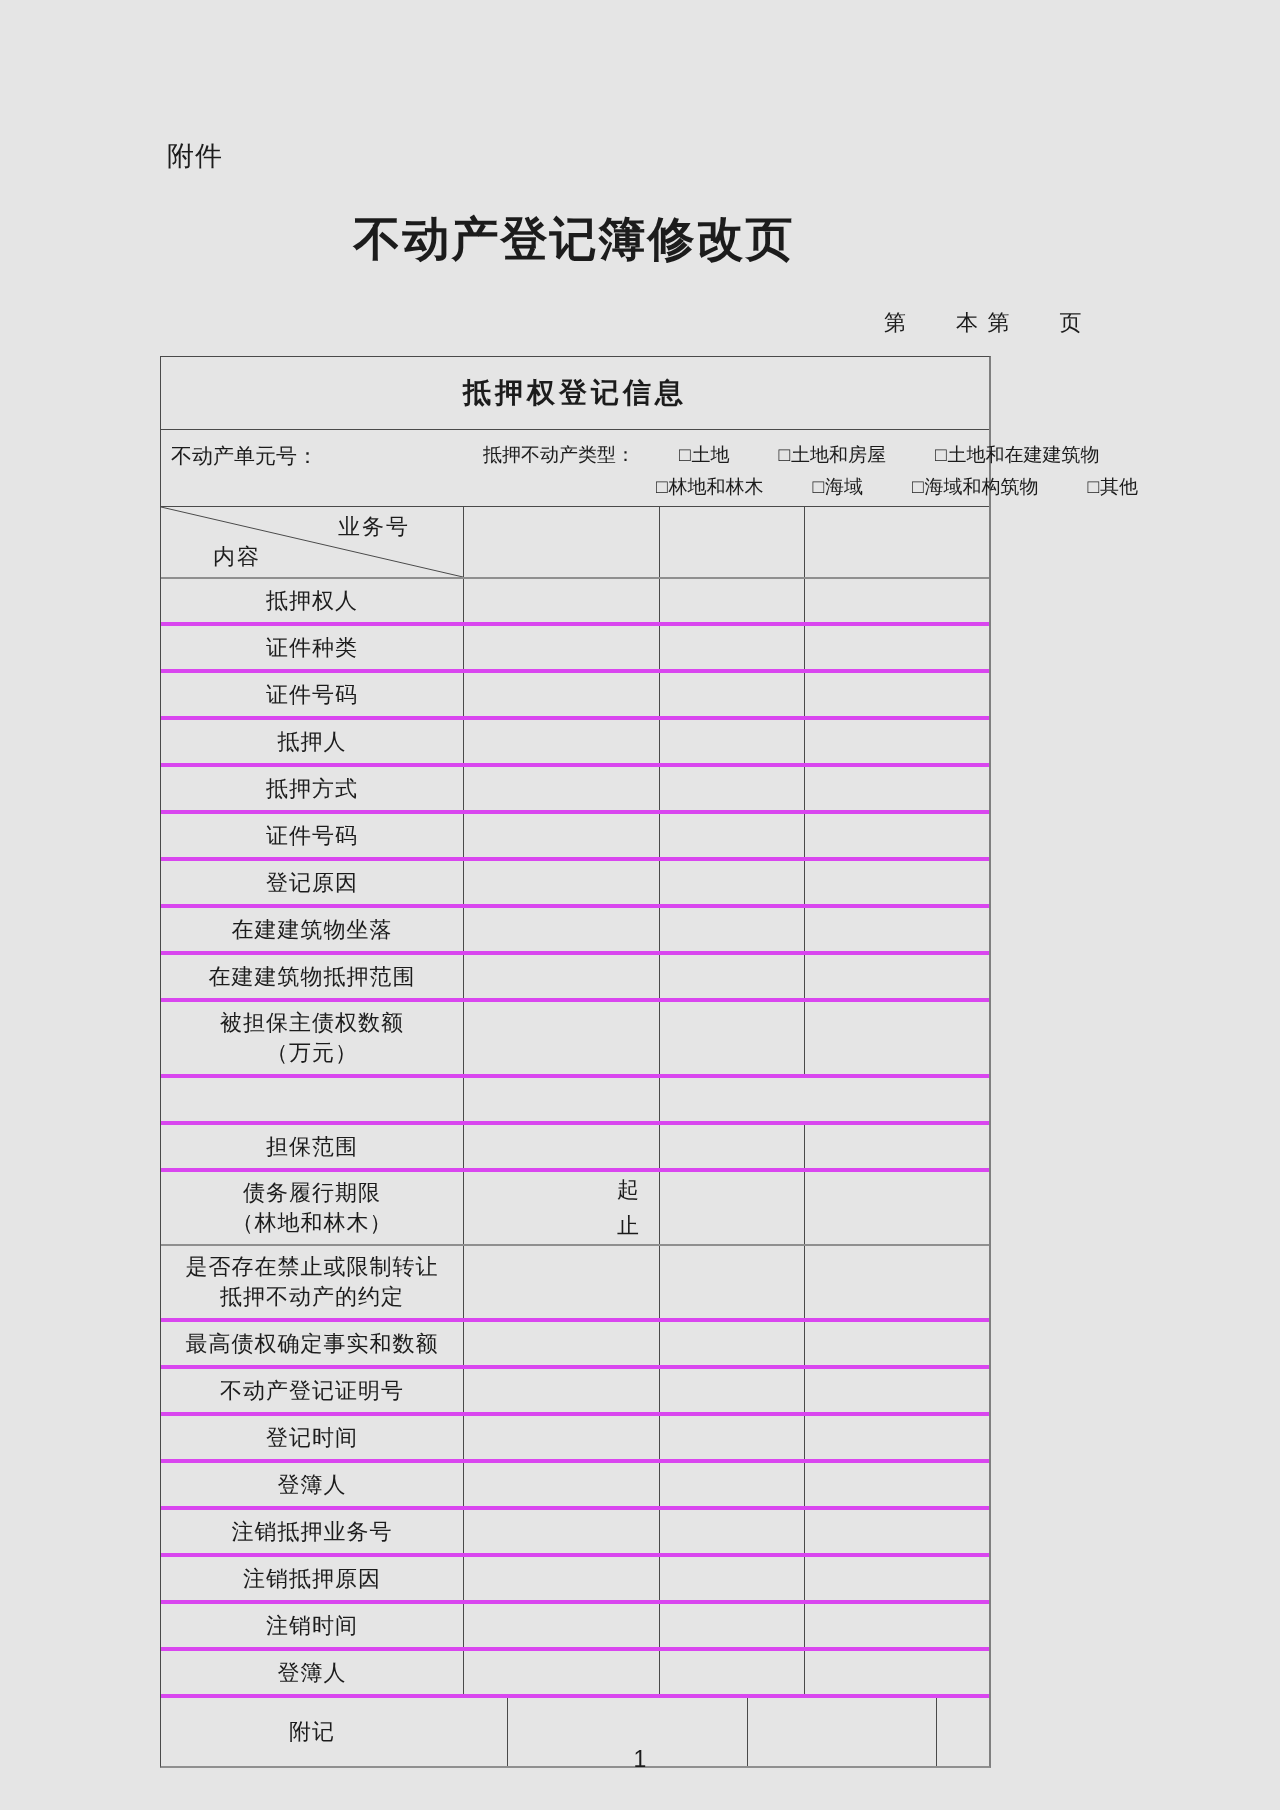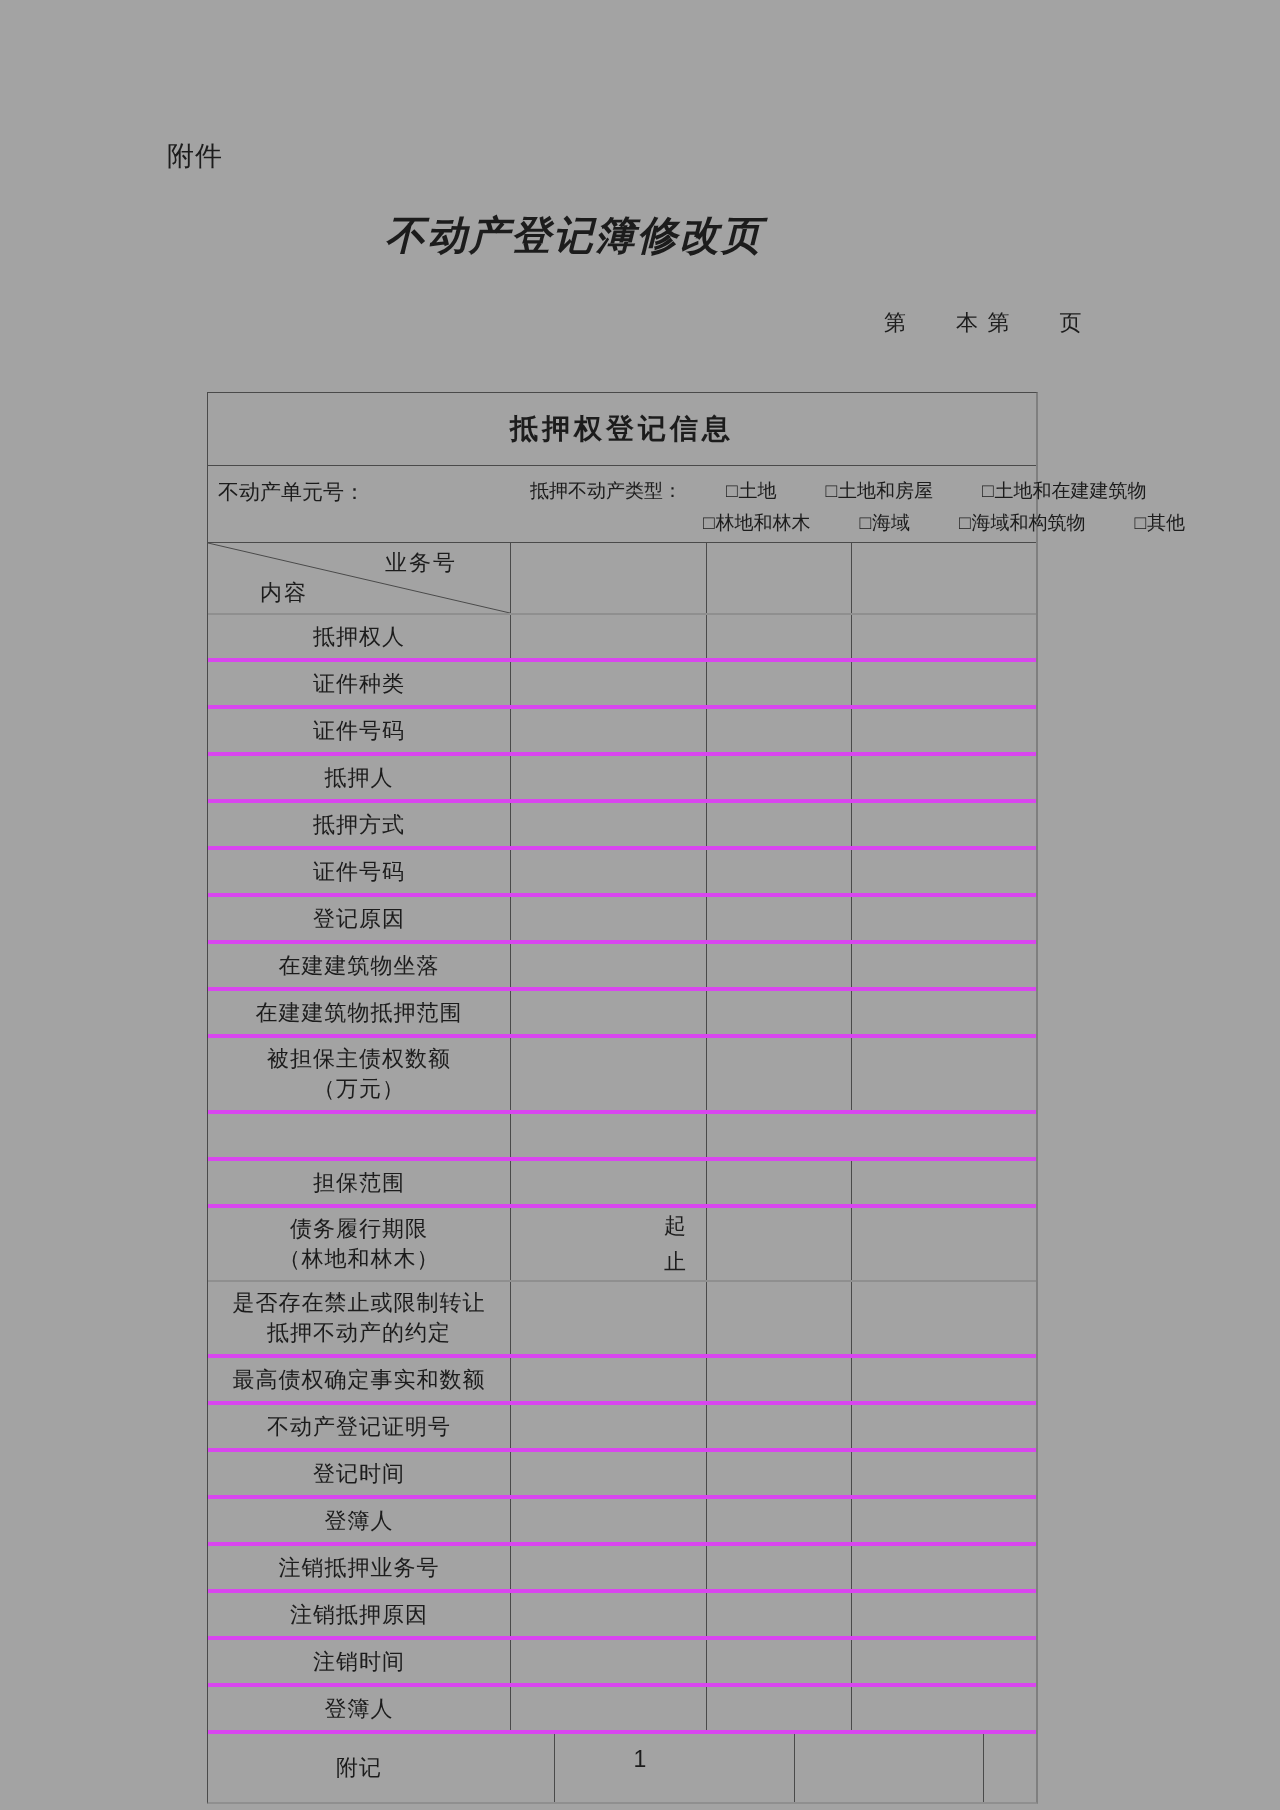--- a/index.html
+++ b/index.html
@@ -1,39 +1,39 @@
 <!DOCTYPE html>
 <html><head>
 <meta charset="utf-8">
 <style>
   html,body { margin:0; padding:0; background:#ffffff; }
   .page {
-    position:relative; width:1280px; height:1810px; background:#a3a3a3;
+    position:relative; width:1280px; height:1810px; background:#e5e5e5;
     font-family:"Liberation Serif","DejaVu Serif",serif; color:#1c1c1c;
     overflow:hidden;
   }
   .attachment {
     position:absolute; left:167px; top:138px;
     font-family:"Liberation Sans","DejaVu Sans",sans-serif;
     font-size:27px; letter-spacing:1px;
   }
   .doc-title {
     position:absolute; left:160px; top:208px; width:828px;
     text-align:center; font-family:"Liberation Sans","DejaVu Sans",sans-serif;
-    font-size:40px; font-weight:700; letter-spacing:2px;font-style:italic;
+    font-size:47px; font-weight:700; letter-spacing:2px;
   }
   .book-page-line {
     position:absolute; left:884px; top:308px;
     font-size:22px; white-space:pre; letter-spacing:2px;
   }
   
   .tbl {
-    position:absolute; left:160px; top:392px; width:828px;
+    position:absolute; left:160px; top:356px; width:828px;
     border:1px solid #4a4a4a; border-right:2px solid #7f7f7f;
-    border-bottom:2px solid #8f8f8f; box-sizing:content-box;margin-left:47px;
+    border-bottom:2px solid #8f8f8f; box-sizing:content-box;
   }
   .thead {
     height:72px; line-height:72px; text-align:center;
     font-size:28px; font-weight:700; letter-spacing:4px;
   }
   .unit-row {
     position:relative; height:76px; border-top:1px solid #4a4a4a;
     font-size:19px;
   }
   .unit-label   { position:absolute; left:10px;  top:12px; font-size:21px; }

